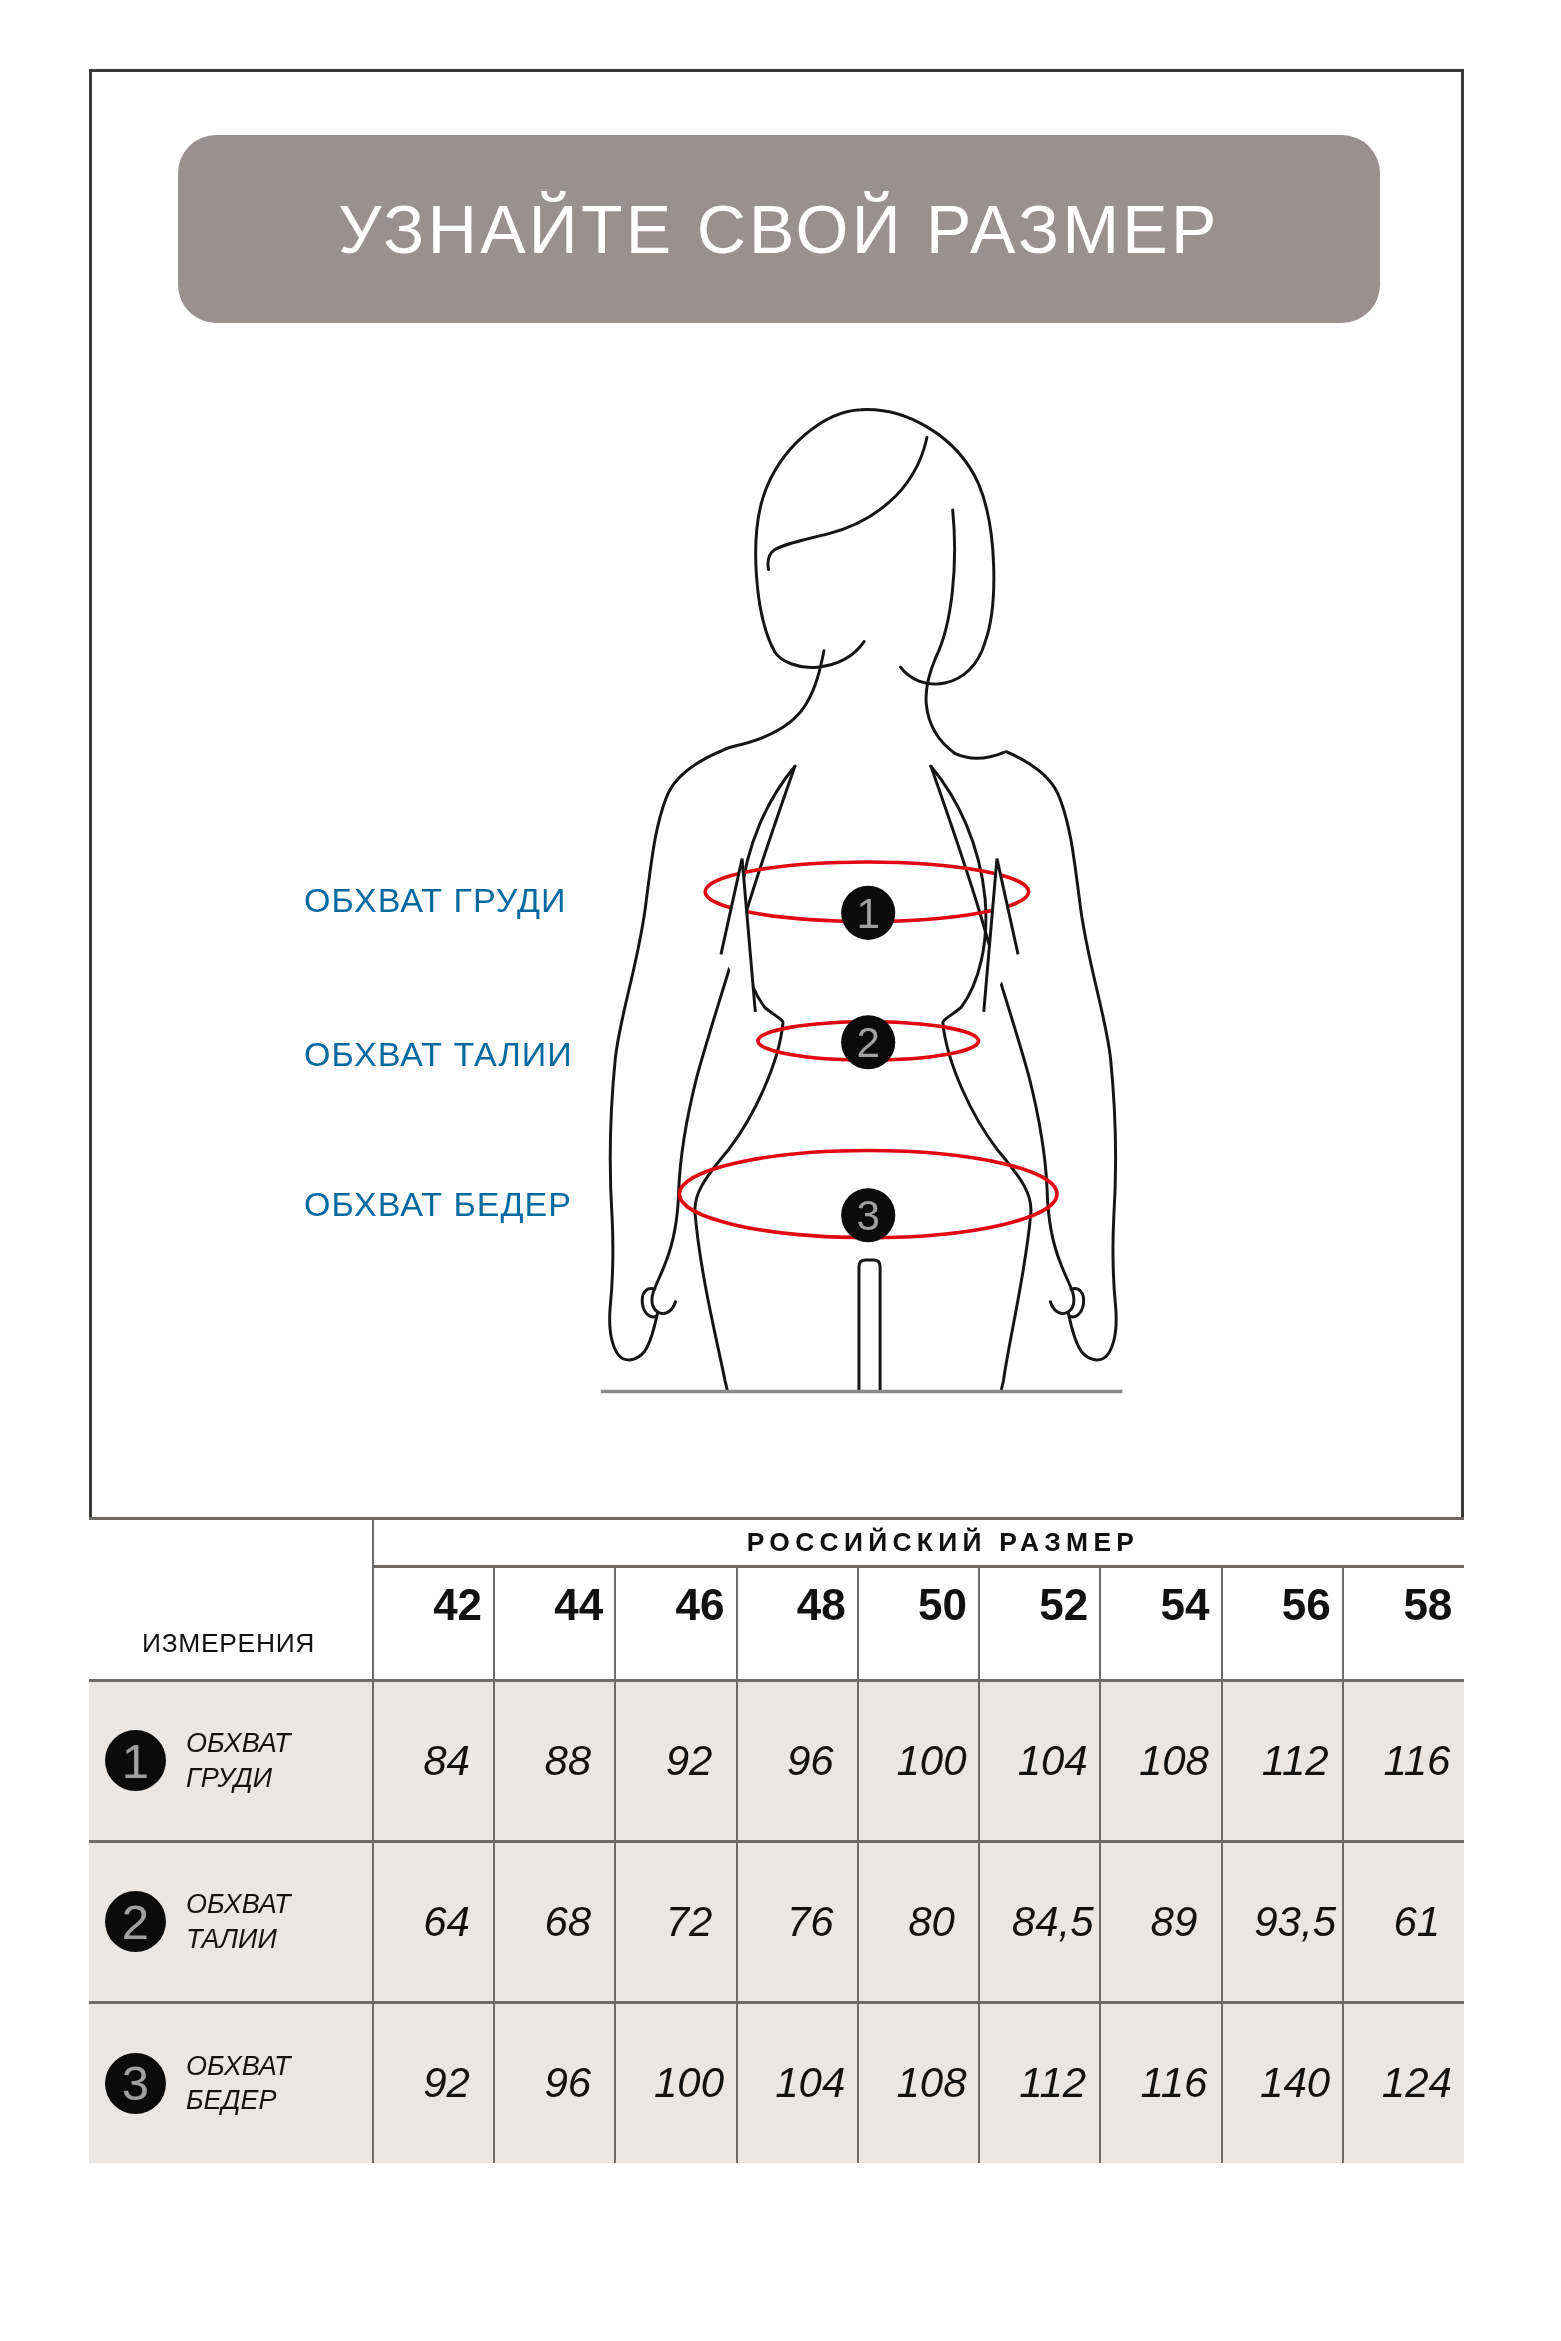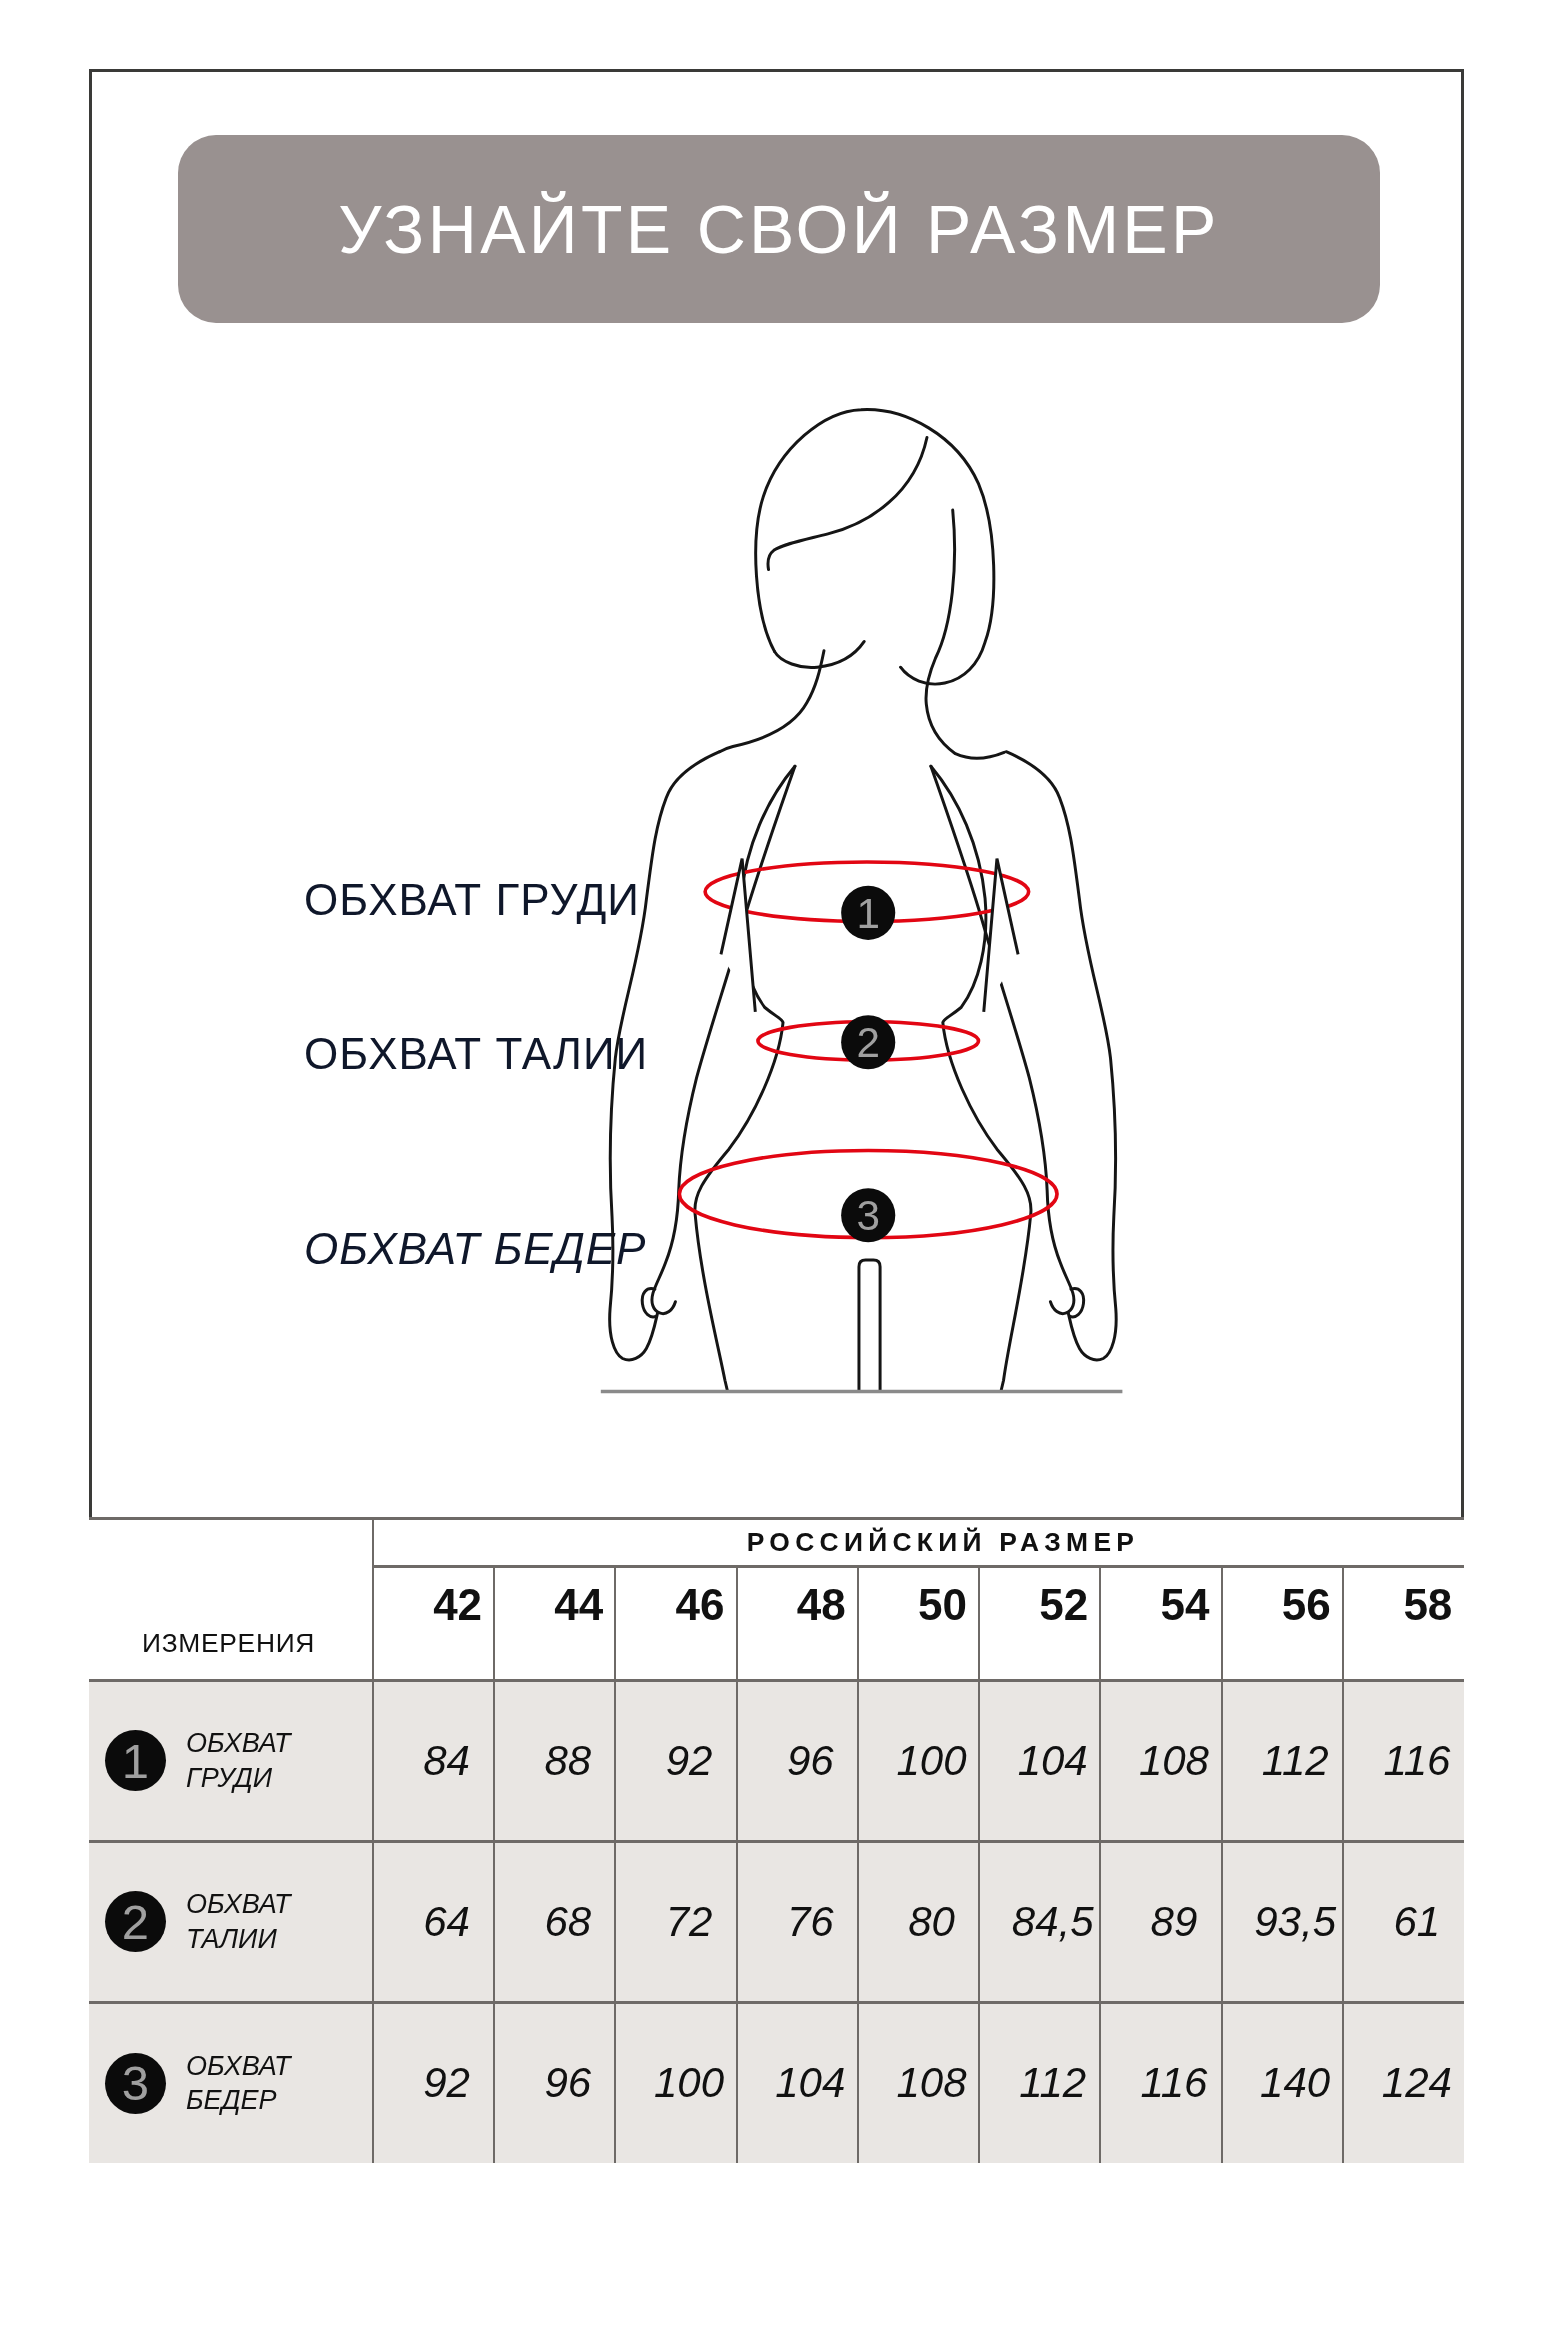--- a/index.html
+++ b/index.html
@@ -26,25 +26,25 @@
   .figure-wrap svg{display:block;width:548px;height:1031px;}
   .body-line{fill:none;stroke:#151515;stroke-width:4.5;stroke-linecap:round;stroke-linejoin:round;}
   .ground{stroke:#8a8a8a;stroke-width:5;}
   .tape{fill:none;stroke:#e20613;stroke-width:5.5;}
   .peak{fill:#ffffff;stroke:#151515;stroke-width:4.5;stroke-linejoin:miter;}
   .marker-dot{fill:#0b0b0b;}
   .marker-num{fill:#a0a0a0;font-size:64px;font-weight:400;text-anchor:middle;}
   
   .m-label{
     position:absolute;left:304px;transform:translateY(-50%);
-    font-size:44px;letter-spacing:1px;white-space:nowrap;color:#0f172a;
+    font-size:34px;letter-spacing:1px;white-space:nowrap;color:#0369a1;
   }
   .m-label.l1{top:900px;}
   .m-label.l2{top:1054px;}
-  .m-label.l3{top:1249px;font-style:italic;}
+  .m-label.l3{top:1204px;}
   
   .table-zone{
     position:absolute;left:0;right:0;bottom:0;height:642px;
     border-top:3.3px solid #6e6a67;box-sizing:content-box;background:#fff;
   }
   table.size-table{
     border-collapse:collapse;table-layout:fixed;width:100%;height:642px;
   }
   .size-table th,.size-table td{
     border:2.6px solid #6e6a67;border-top-width:3.3px;border-bottom-width:3.3px;

